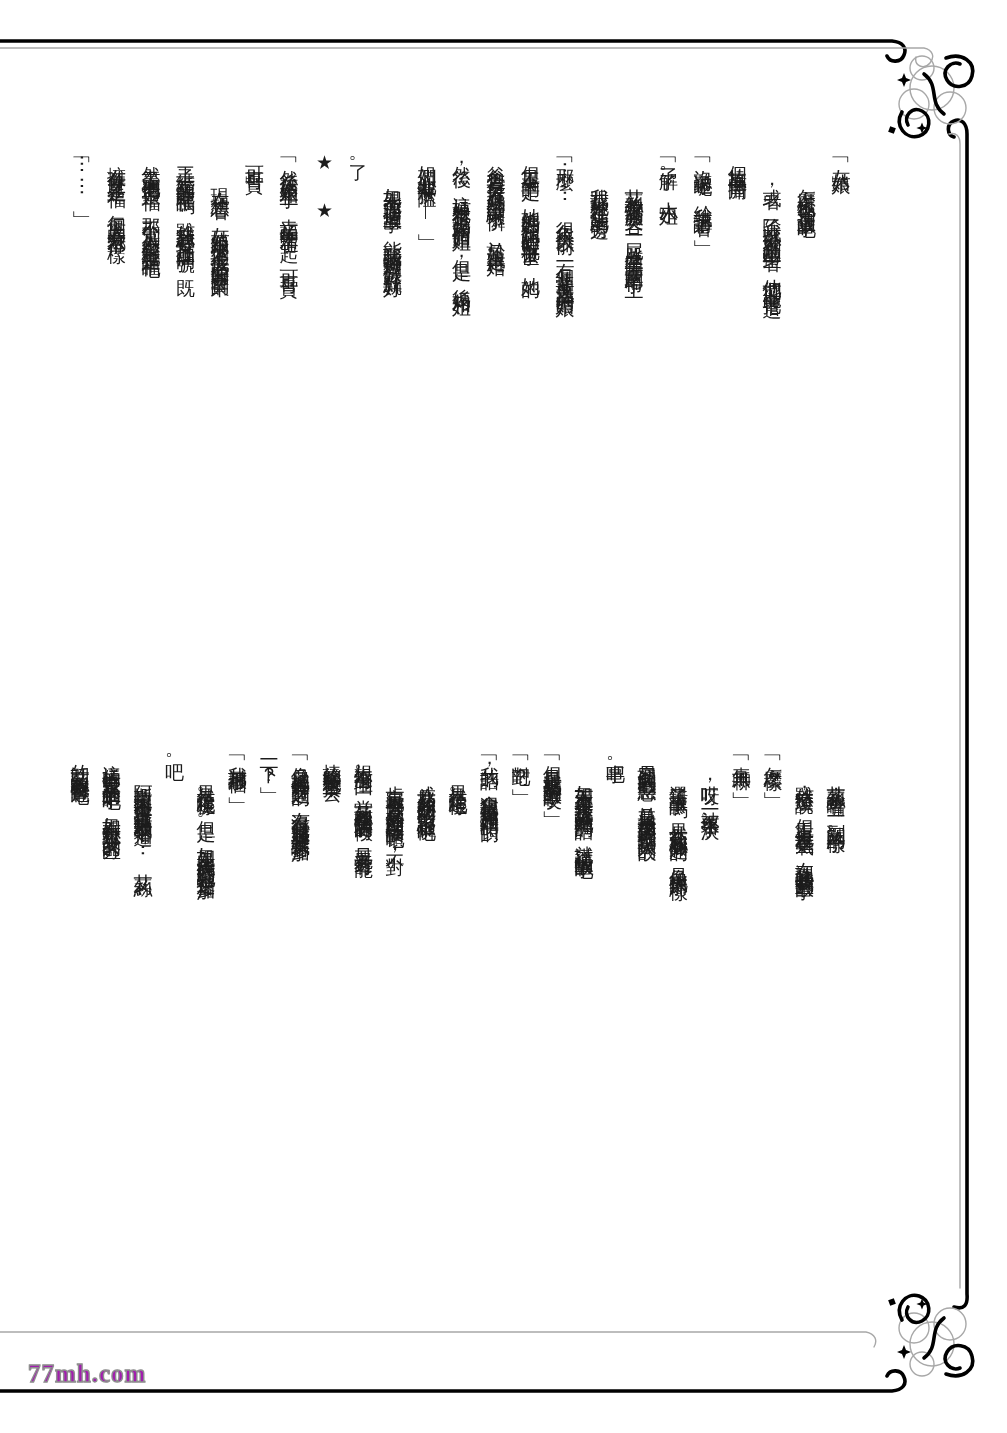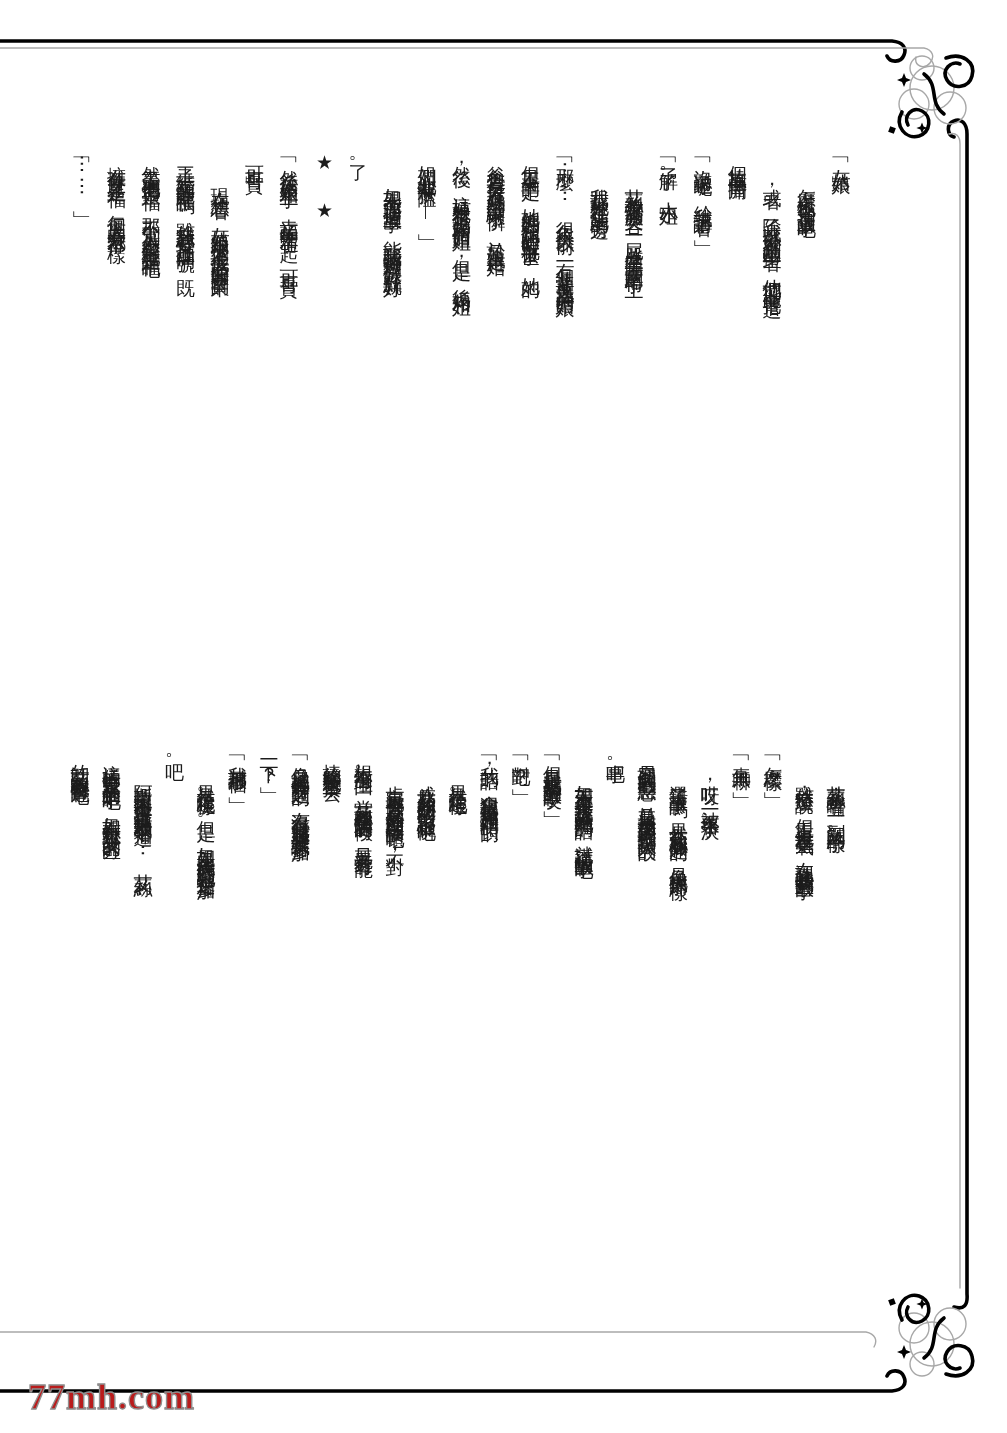--- a/index.html
+++ b/index.html
@@ -32,25 +32,24 @@
     top:151px;right:149px;height:562px;
     font-size:19px;letter-spacing:3.3px;line-height:34.5px;
   }
   .text-block.bottom{
     top:749px;right:155px;height:582px;
     font-size:19px;letter-spacing:2.4px;line-height:31.5px;
   }
   .watermark{
     position:absolute;z-index:3;
     left:28px;top:1360px;
-    font-size:36px;font-weight:bold;letter-spacing:1px;
-    color:#b91c1c;
+    font-size:25px;font-weight:bold;letter-spacing:1px;
+    color:#a21caf;
     -webkit-text-stroke:1.3px #8f8f8f;
     text-shadow:0 0 1px #9a9a9a, 0 0 1px #9a9a9a;
-    margin-top:16px;
   }
 </style>
 </head>
 <body>
 
 <div class="page">
 
   <svg class="frame" width="1007" height="1433" viewBox="0 0 1007 1433">
     <defs>
       <g id="corner-ornament">

